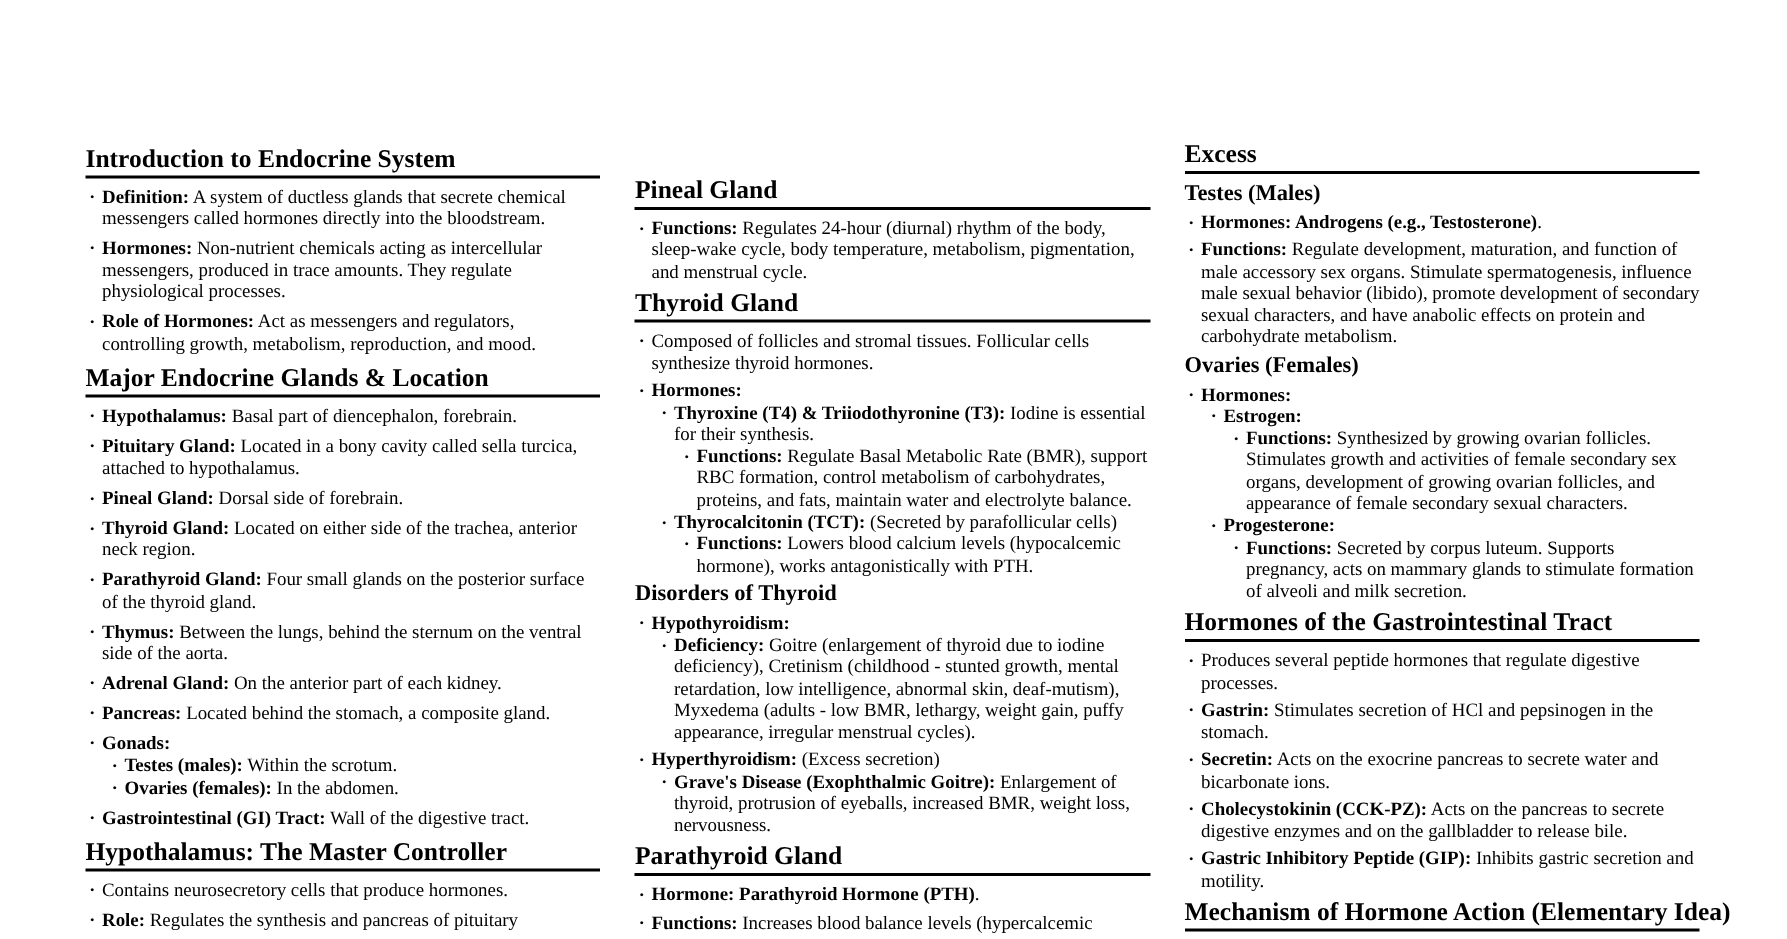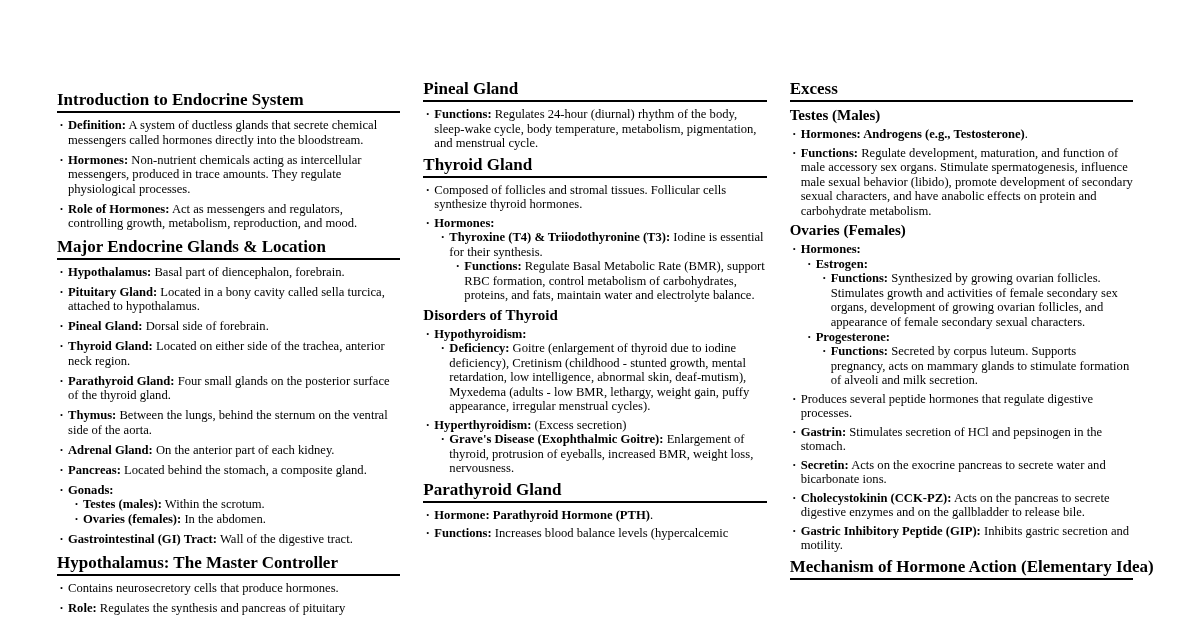--- a/index.html
+++ b/index.html
@@ -11,21 +11,21 @@
     overflow: hidden;
     background: #ffffff;
     color: #000000;
     font-family: "Liberation Serif", "DejaVu Serif", serif;
   }
   .cols {
     display: flex;
     gap: 23px;
     padding: 79px 58px 0 57px;
     height: 100%;
-    align-items: flex-start;
+    align-items: flex-end;
   }
   .col {
     flex: 1 1 0;
     min-width: 0;
     font-size: 12.6px;
     line-height: 14.5px;
   }
   .col-offset { padding-top: 11px; }
 
   h2.section-title {
@@ -105,20 +105,23 @@
         <ul class="blist">
           <li><b class="term">Functions:</b><span> Regulates 24-hour (diurnal) rhythm of the body, sleep-wake cycle, body temperature, metabolism, pigmentation, and menstrual cycle.</span></li>
         </ul>
         <h2 class="section-title">Thyroid Gland</h2>
         <ul class="blist">
           <li><span>Composed of follicles and stromal tissues. Follicular cells synthesize thyroid hormones.</span></li>
           <li><b class="term">Hormones:</b><ul class="blist">
               <li><b class="term">Thyroxine (T4) &amp; Triiodothyronine (T3):</b><span> Iodine is essential for their synthesis.</span><ul class="blist">
                   <li><b class="term">Functions:</b><span> Regulate Basal Metabolic Rate (BMR), support RBC formation, control metabolism of carbohydrates, proteins, and fats, maintain water and electrolyte balance.</span></li>
                 </ul></li>
+              <li><b class="term">Thyrocalcitonin (TCT):</b><span> (Secreted by parafollicular cells)</span><ul class="blist">
+                  <li><b class="term">Functions:</b><span> Lowers blood calcium levels (hypocalcemic hormone), works antagonistically with PTH.</span></li>
+                </ul></li>
             </ul></li>
         </ul>
         <h3 class="subsection-title">Disorders of Thyroid</h3>
         <ul class="blist">
           <li><b class="term">Hypothyroidism:</b><ul class="blist">
               <li><b class="term">Deficiency:</b><span> Goitre (enlargement of thyroid due to iodine deficiency), Cretinism (childhood - stunted growth, mental retardation, low intelligence, abnormal skin, deaf-mutism), Myxedema (adults - low BMR, lethargy, weight gain, puffy appearance, irregular menstrual cycles).</span></li>
             </ul></li>
           <li><b class="term">Hyperthyroidism:</b><span> (Excess secretion)</span><ul class="blist">
               <li><b class="term">Grave's Disease (Exophthalmic Goitre):</b><span> Enlargement of thyroid, protrusion of eyeballs, increased BMR, weight loss, nervousness.</span></li>
             </ul></li>
@@ -140,20 +143,21 @@
         <ul class="blist">
           <li><b class="term">Hormones:</b><ul class="blist">
               <li><b class="term">Estrogen:</b><ul class="blist">
                   <li><b class="term">Functions:</b><span> Synthesized by growing ovarian follicles. Stimulates growth and activities of female secondary sex organs, development of growing ovarian follicles, and appearance of female secondary sexual characters.</span></li>
                 </ul></li>
               <li><b class="term">Progesterone:</b><ul class="blist">
                   <li><b class="term">Functions:</b><span> Secreted by corpus luteum. Supports pregnancy, acts on mammary glands to stimulate formation of alveoli and milk secretion.</span></li>
                 </ul></li>
             </ul></li>
         </ul>
+        <h2 class="section-title">Hormones of the Gastrointestinal Tract</h2>
         <ul class="blist">
           <li><span>Produces several peptide hormones that regulate digestive processes.</span></li>
           <li><b class="term">Gastrin:</b><span> Stimulates secretion of HCl and pepsinogen in the stomach.</span></li>
           <li><b class="term">Secretin:</b><span> Acts on the exocrine pancreas to secrete water and bicarbonate ions.</span></li>
           <li><b class="term">Cholecystokinin (CCK-PZ):</b><span> Acts on the pancreas to secrete digestive enzymes and on the gallbladder to release bile.</span></li>
           <li><b class="term">Gastric Inhibitory Peptide (GIP):</b><span> Inhibits gastric secretion and motility.</span></li>
         </ul>
         <h2 class="section-title">Mechanism of Hormone Action (Elementary Idea)</h2>
       </div>
   </div>

